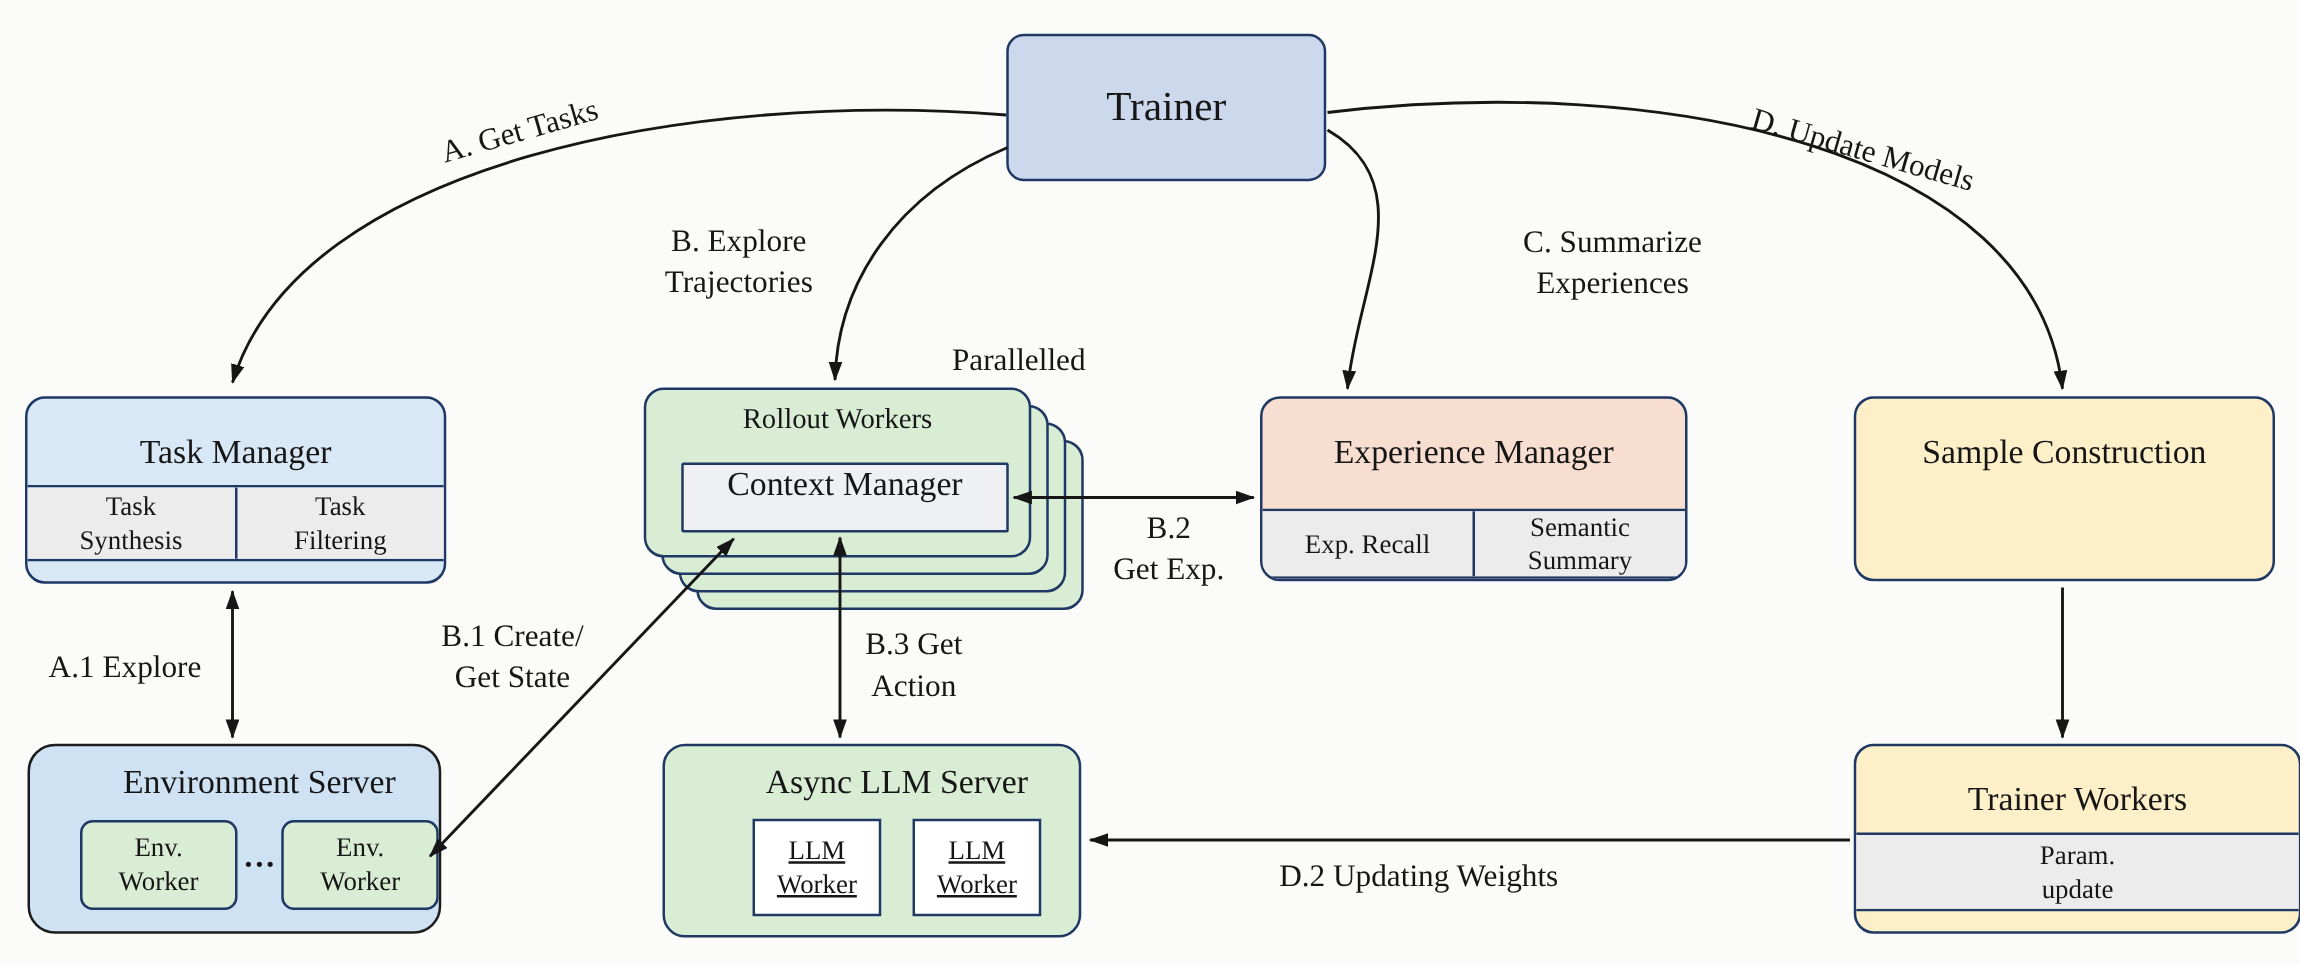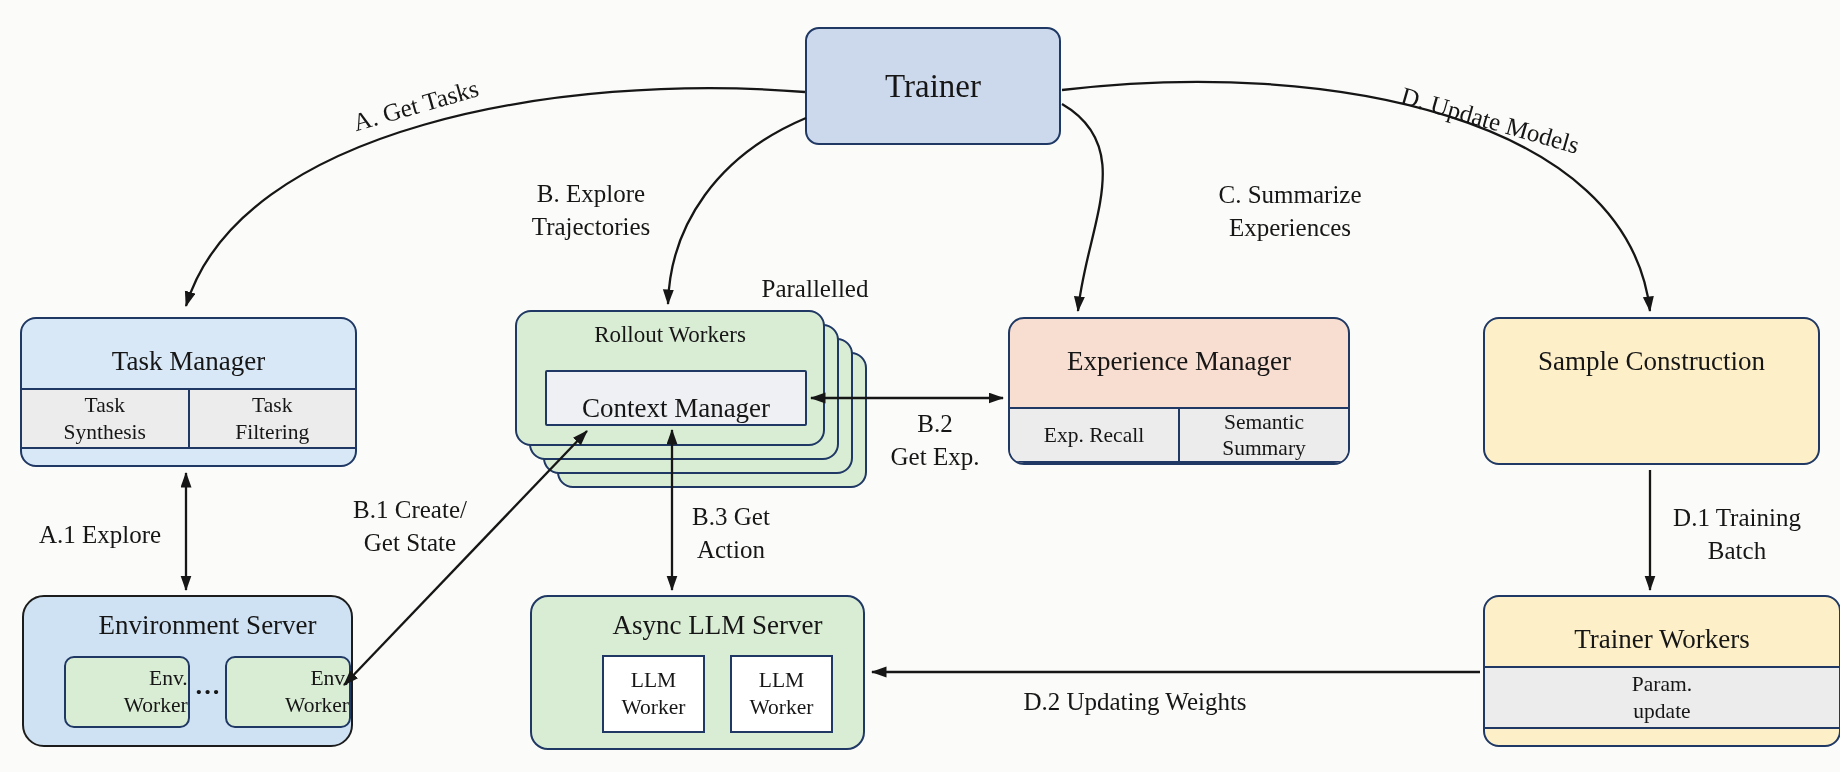--- a/index.html
+++ b/index.html
@@ -30,33 +30,33 @@
   .sample{left:1483px;top:317px;width:337px;height:148px;background:var(--yellow);}
   .trainer{left:1483px;top:595px;width:358px;height:152px;background:var(--yellow);}
 
   .stack-layer{position:absolute;width:310px;height:136px;background:var(--green);
     border:2px solid var(--navy);border-radius:16px;box-sizing:border-box;}
   .rollout{left:515px;top:310px;width:310px;height:136px;background:var(--green);
     border-radius:16px;border-width:2px;}
   .rollout .rtitle{margin-top:10px;text-align:center;font-size:23px;}
   .context{position:absolute;left:28px;top:58px;width:262px;height:56px;background:var(--context_grey);
     border:2.5px solid var(--navy);border-radius:2px;box-sizing:border-box;
-    display:flex;align-items:flex-end;justify-content:center;font-size:27px;}
+    display:flex;align-items:flex-start;justify-content:center;font-size:27px;}
 
   .server{display:flex;flex-direction:column;padding-left:40px;}
   .server .title{flex:0 0 52px;display:flex;align-items:center;justify-content:center;font-size:27px;margin-top:2px;}
   .env{left:22px;top:595px;width:331px;height:152px;background:var(--env_blue);
     border-color:var(--env_border);border-radius:22px;}
   .async{left:530px;top:595px;width:335px;height:155px;background:var(--green);border-radius:18px;}
   .workers{flex:1;display:flex;align-items:center;justify-content:center;padding-bottom:12px;}
   .worker{display:flex;flex-direction:column;align-items:center;justify-content:center;text-align:center;
     font-size:21.5px;line-height:1.25;box-sizing:border-box;}
-  .env .worker{width:130px;height:72px;background:var(--green);border:2px solid var(--navy);border-radius:10px;align-items:flex-end;}
+  .env .worker{width:130px;height:72px;background:var(--green);border:2px solid var(--navy);border-radius:10px;}
   .dots{width:37px;text-align:center;font-size:26px;font-weight:bold;}
-  .async .worker{width:103px;height:78px;background:var(--white);border:2.5px solid var(--navy);}
+  .async .worker{width:103px;height:78px;background:var(--white);border:2.5px solid var(--navy);text-decoration:underline;}
   .async .worker + .worker{margin-left:25px;}
 
   .edge-label{position:absolute;transform:translate(-50%,-50%);font-size:25px;line-height:1.3;
     text-align:center;white-space:nowrap;display:flex;flex-direction:column;align-items:center;}
   .rot-neg{transform:translate(-50%,-50%) rotate(-16deg);}
   .rot-pos{transform:translate(-50%,-50%) rotate(16deg);}
 
   .wires{position:absolute;left:0;top:0;pointer-events:none;}
 </style>
 </head>
@@ -190,19 +190,15 @@
     <span>Get State</span>
   </div>
   <div class="edge-label" style="left:935px;top:440px;">
     <span>B.2</span>
     <span>Get Exp.</span>
   </div>
   <div class="edge-label" style="left:731px;top:533px;">
     <span>B.3 Get</span>
     <span>Action</span>
   </div>
-  <div class="edge-label" style="left:1737px;top:534px;">
-    <span>D.1 Training</span>
-    <span>Batch</span>
-  </div>
   <div class="edge-label" style="left:1135px;top:702px;">D.2 Updating Weights</div>
 
 </div>
 
 </body></html>

